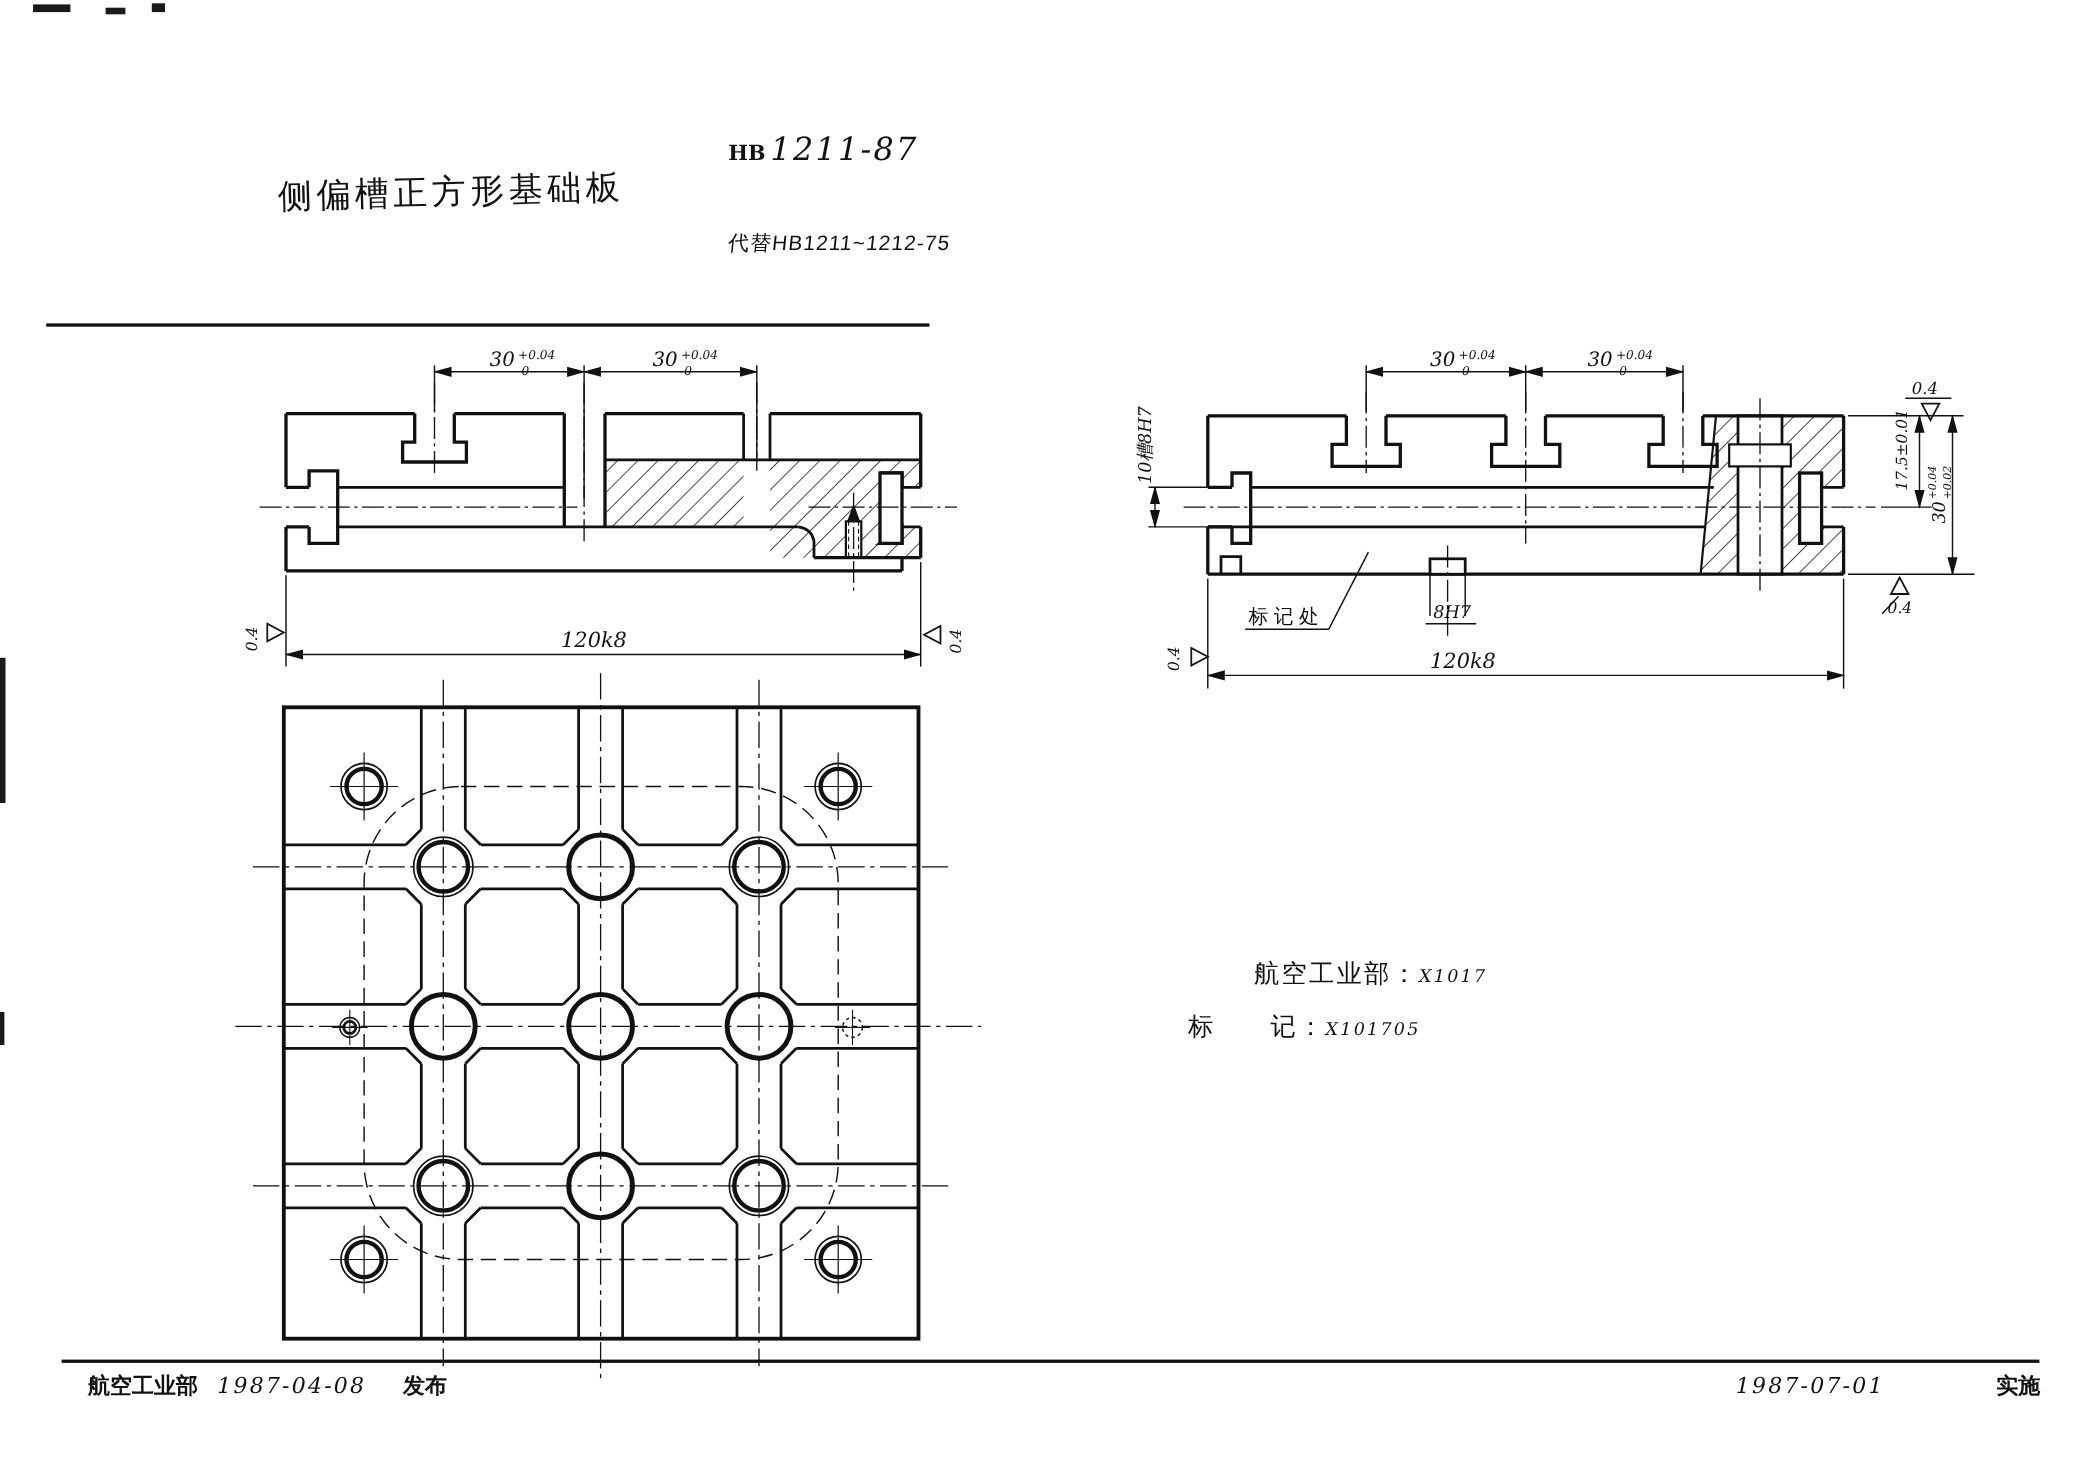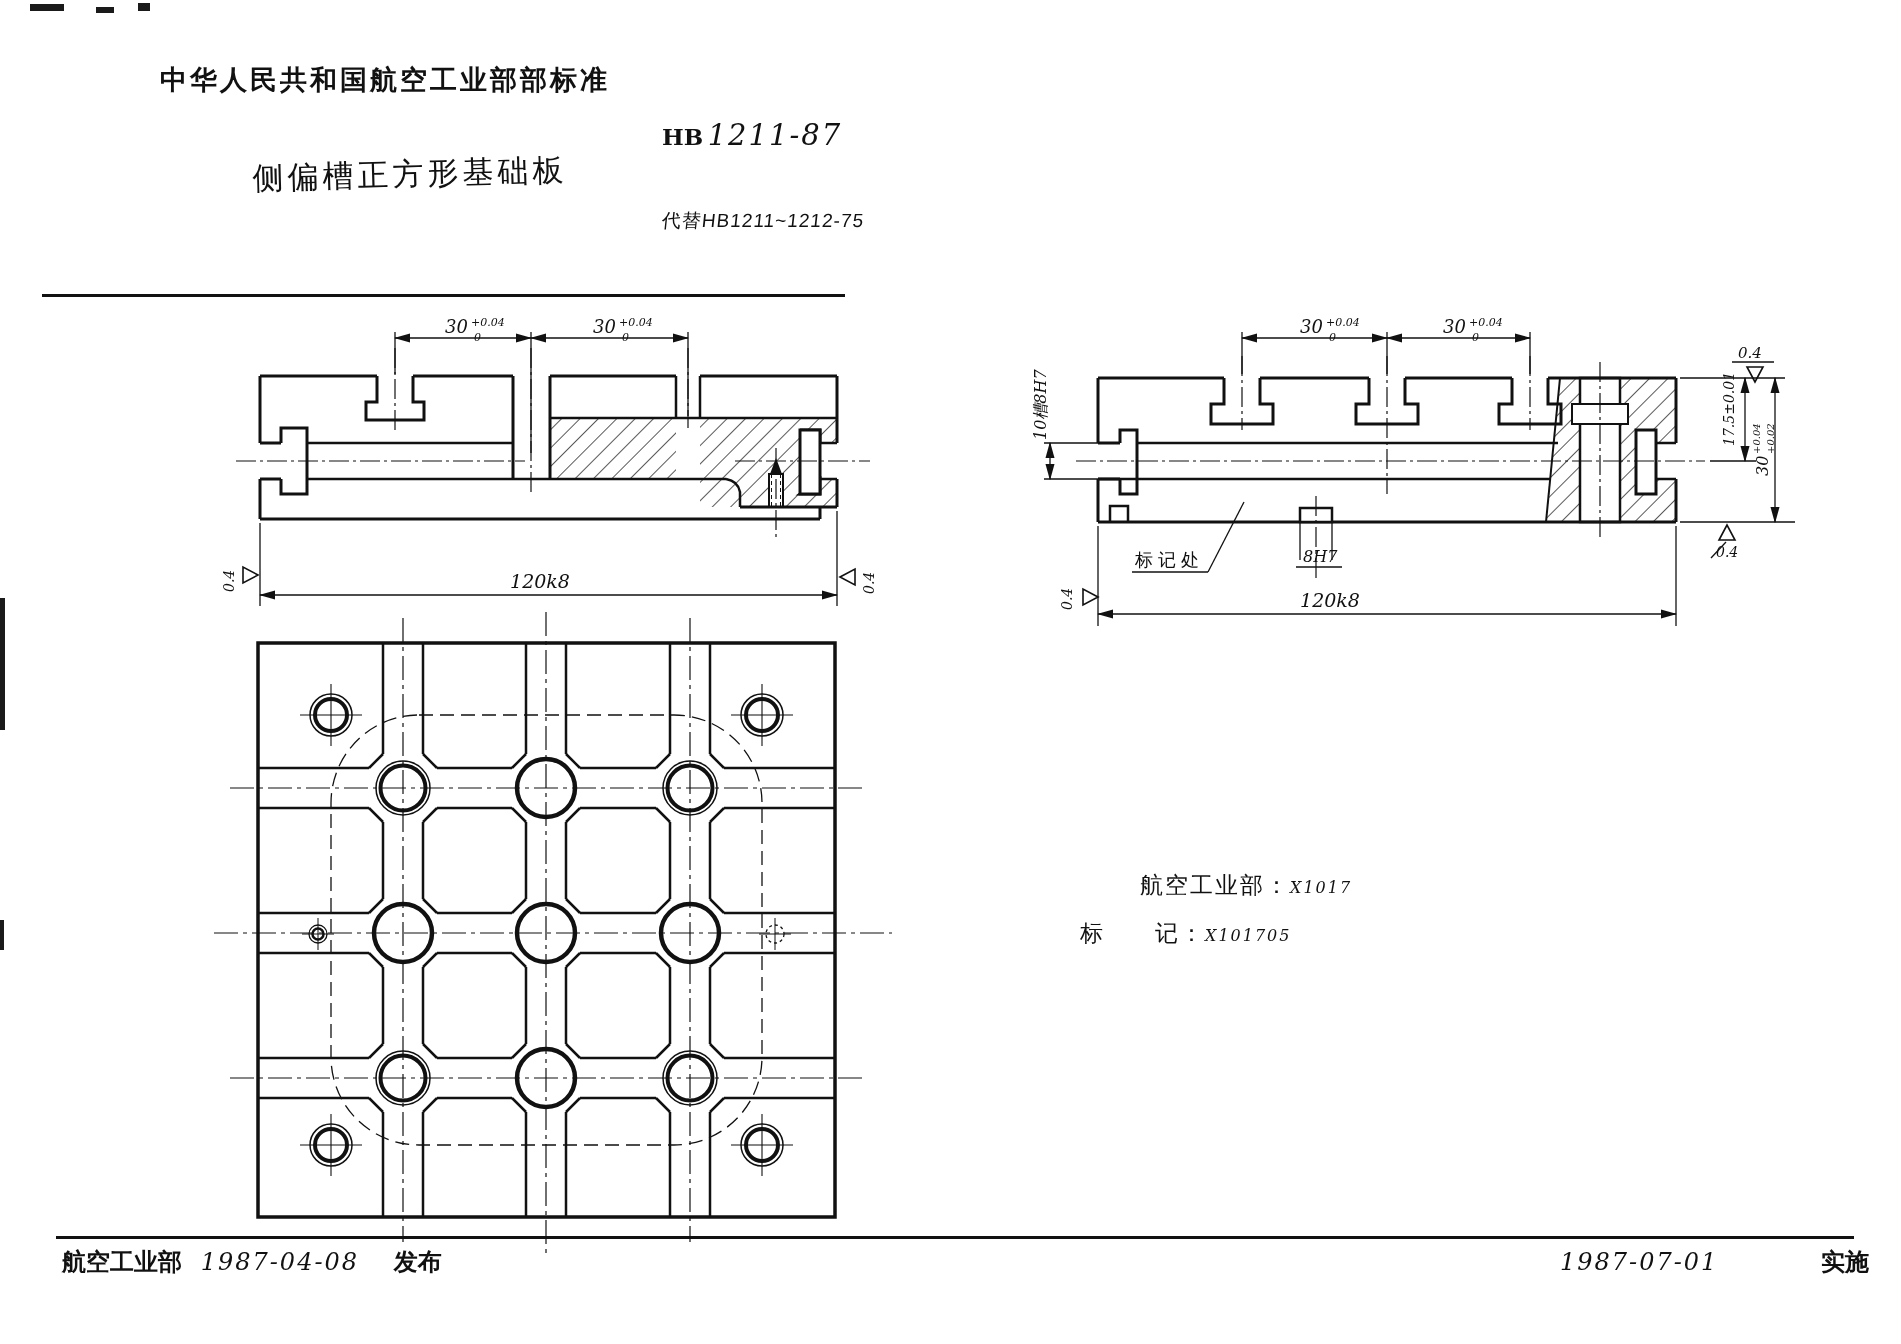--- a/index.html
+++ b/index.html
@@ -1,49 +1,48 @@
 <!DOCTYPE html>
 <html><head>
 <meta charset="utf-8">
 <style>
   html,body{margin:0;padding:0;background:#e8e8e8;}
   .page{position:relative;width:1901px;height:1344px;background:#ffffff;overflow:hidden;
         font-family:"Liberation Sans",sans-serif;color:#111;}
   .abs{position:absolute;}
   .hdr{font-size:27px;font-weight:bold;letter-spacing:3px;}
-  .hb-prefix{font-family:"DejaVu Serif",serif;font-weight:bold;font-size:23px;}
+  .hb-prefix{font-family:"DejaVu Serif",serif;font-weight:bold;font-size:19px;}
   .hb-num{font-family:"DejaVu Serif",serif;font-style:italic;font-size:29px;letter-spacing:2px;}
   .doc-title{font-size:31px;letter-spacing:4px;transform:rotate(-1.6deg);transform-origin:left top;
              font-weight:500;}
   .replaces{font-size:19px;transform:skewX(-6deg);letter-spacing:1px;}
   .cls-line{font-size:23px;letter-spacing:2px;}
   .cls-val{font-family:"DejaVu Serif",serif;font-style:italic;font-size:16px;letter-spacing:2px;}
   .rule{background:#111;}
-  .ftr{font-size:24px;}
+  .ftr{font-size:20px;margin-left:18px;}
   .ftr b{font-weight:bold;}
   .ftr .date{font-family:"DejaVu Serif",serif;font-style:italic;letter-spacing:2px;}
   .mark{background:#1a1a1a;}
   svg{position:absolute;overflow:visible;}
   svg text{fill:#111;}
   .dimtxt{font-family:"DejaVu Serif",serif;font-style:italic;}
   .cjktxt{font-family:"Liberation Sans",sans-serif;}
   line,path,rect,polyline,circle{vector-effect:none;}
 </style>
 </head>
 <body>
 
 <div class="page">
 
   <div class="abs mark" style="left:30px;top:4px;width:34px;height:7px"></div>
   <div class="abs mark" style="left:96px;top:7px;width:18px;height:6px"></div>
   <div class="abs mark" style="left:138px;top:3px;width:12px;height:8px"></div>
   <div class="abs mark" style="left:0px;top:598px;width:5px;height:132px"></div>
   <div class="abs mark" style="left:0px;top:920px;width:4px;height:30px"></div>
 
-  <div class="abs hdr" style="left:160px;top:62px">中华人民共和国航空工业部部标准</div>
 
   <div class="abs" style="left:662px;top:118px">
     <span class="hb-prefix">HB</span>
     <span class="hb-num">1211-87</span>
   </div>
 
   <div class="abs doc-title" style="left:252px;top:158px">侧偏槽正方形基础板</div>
 
   <div class="abs replaces" style="left:662px;top:208px">代替HB1211~1212-75</div>
 

